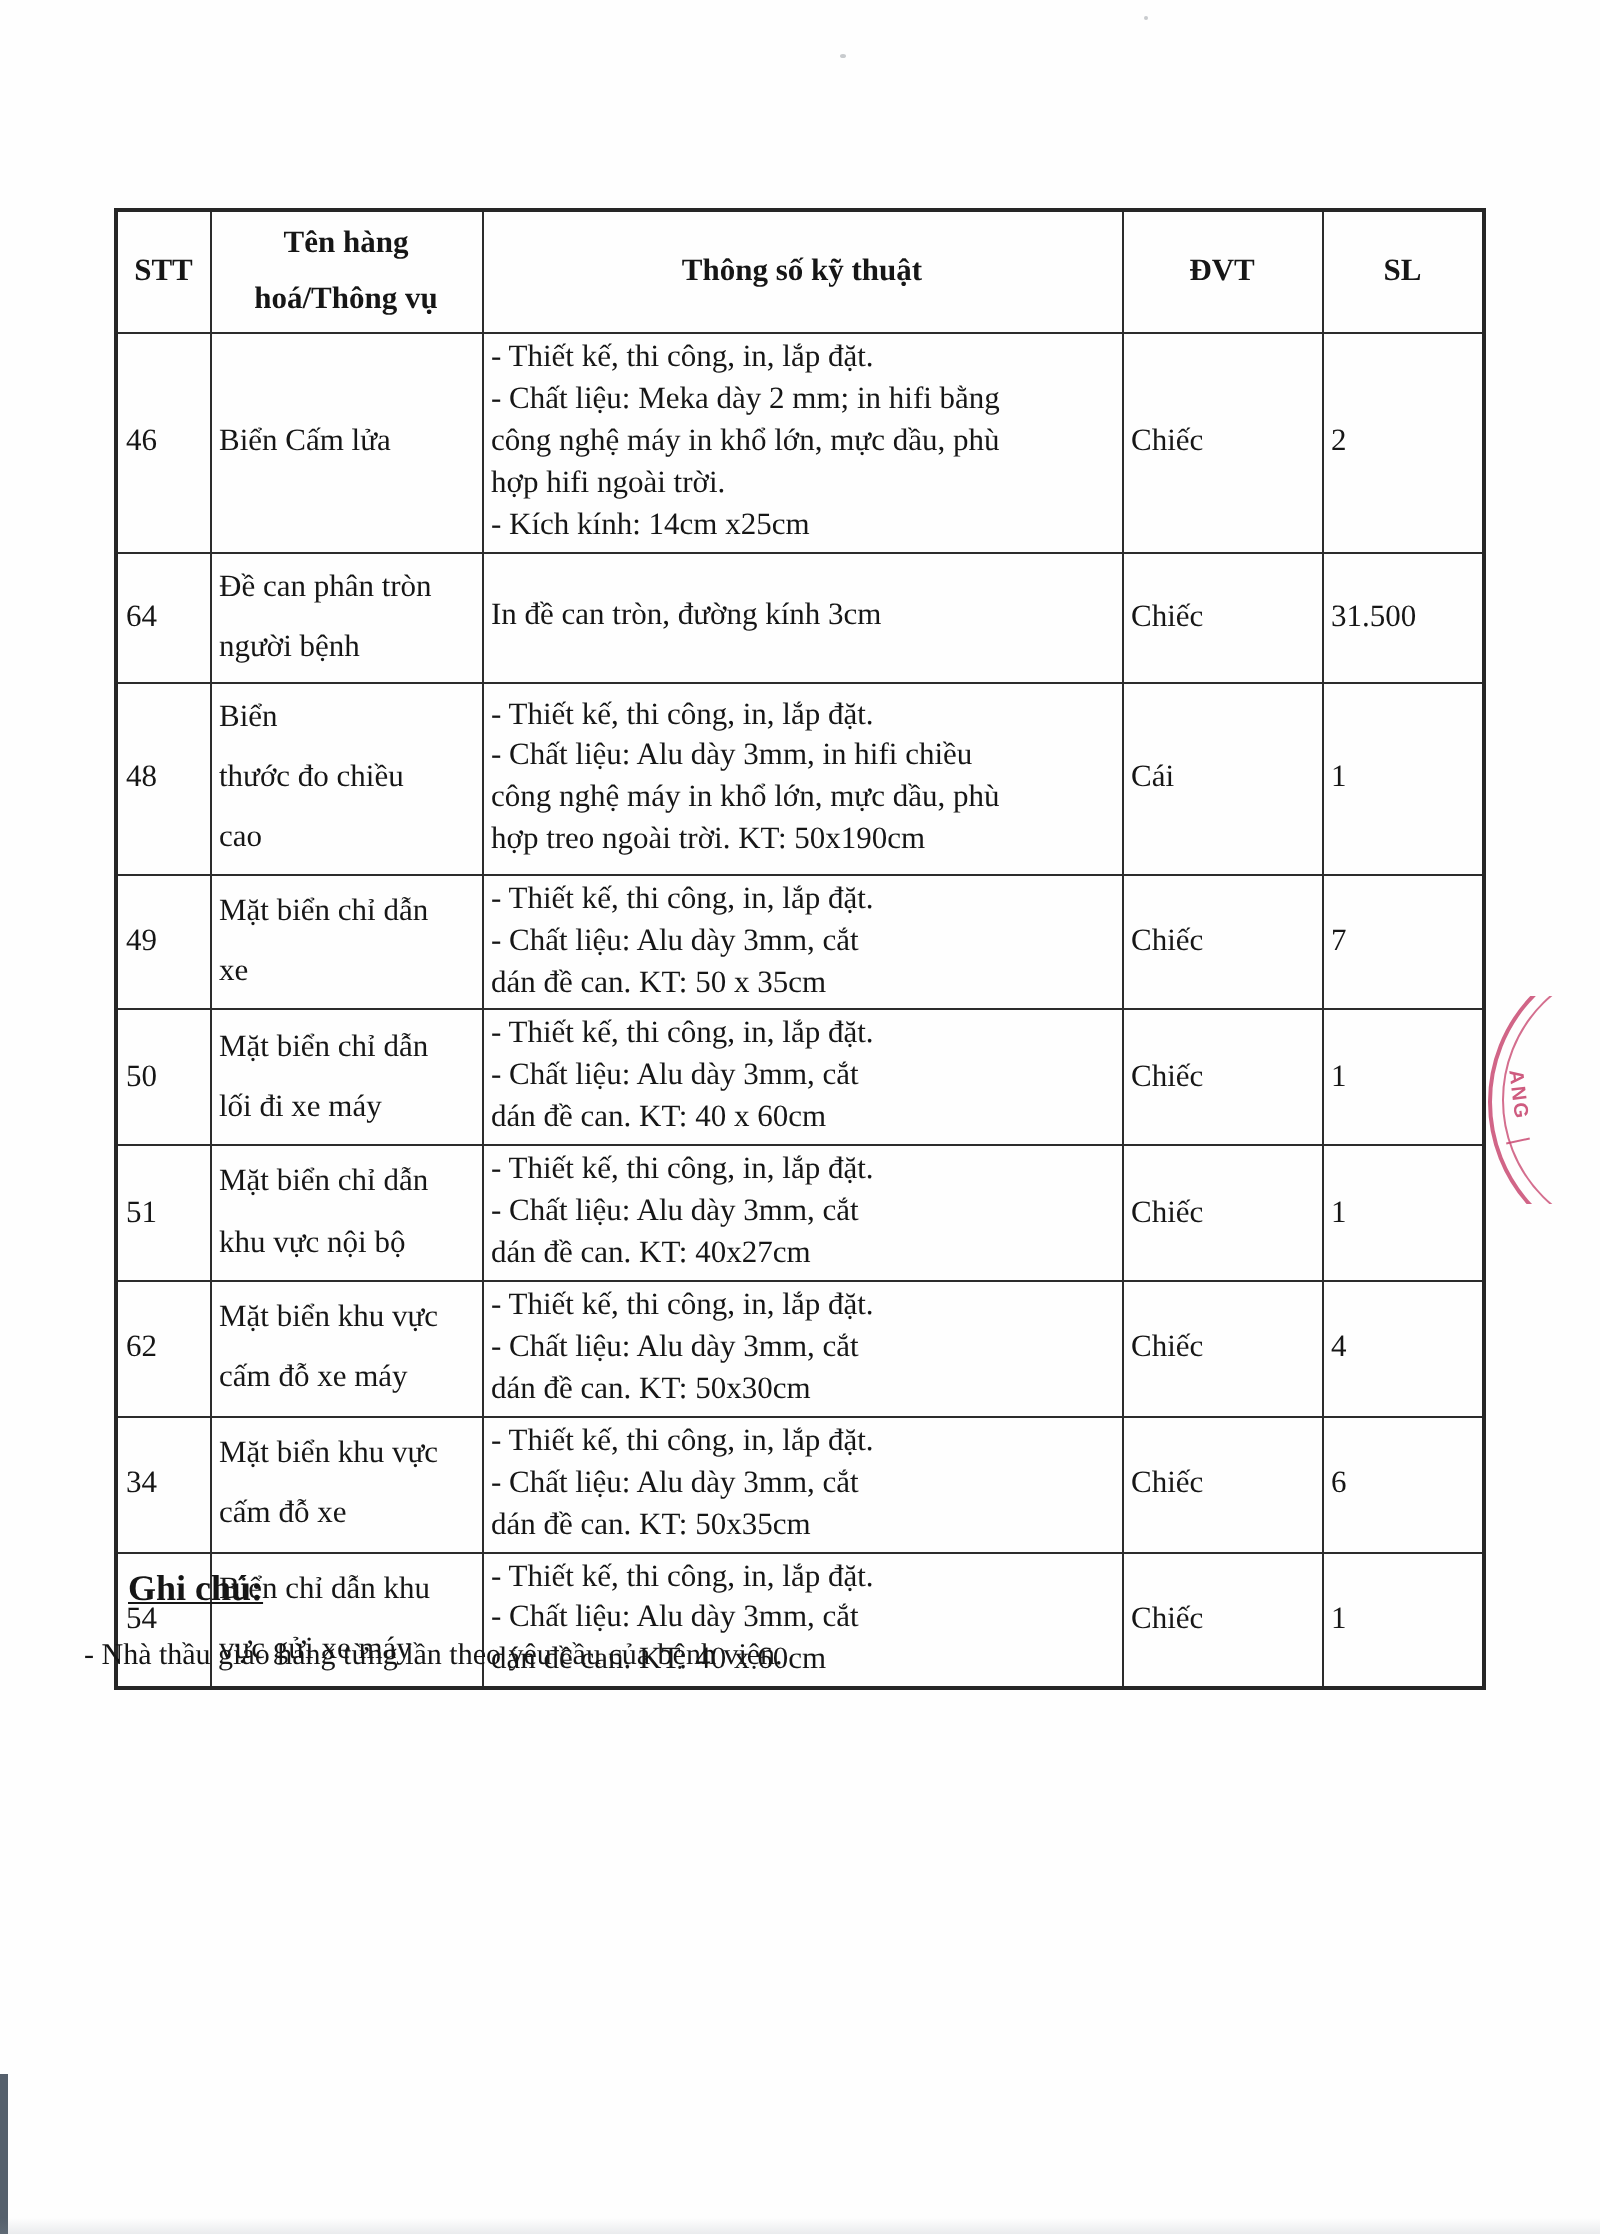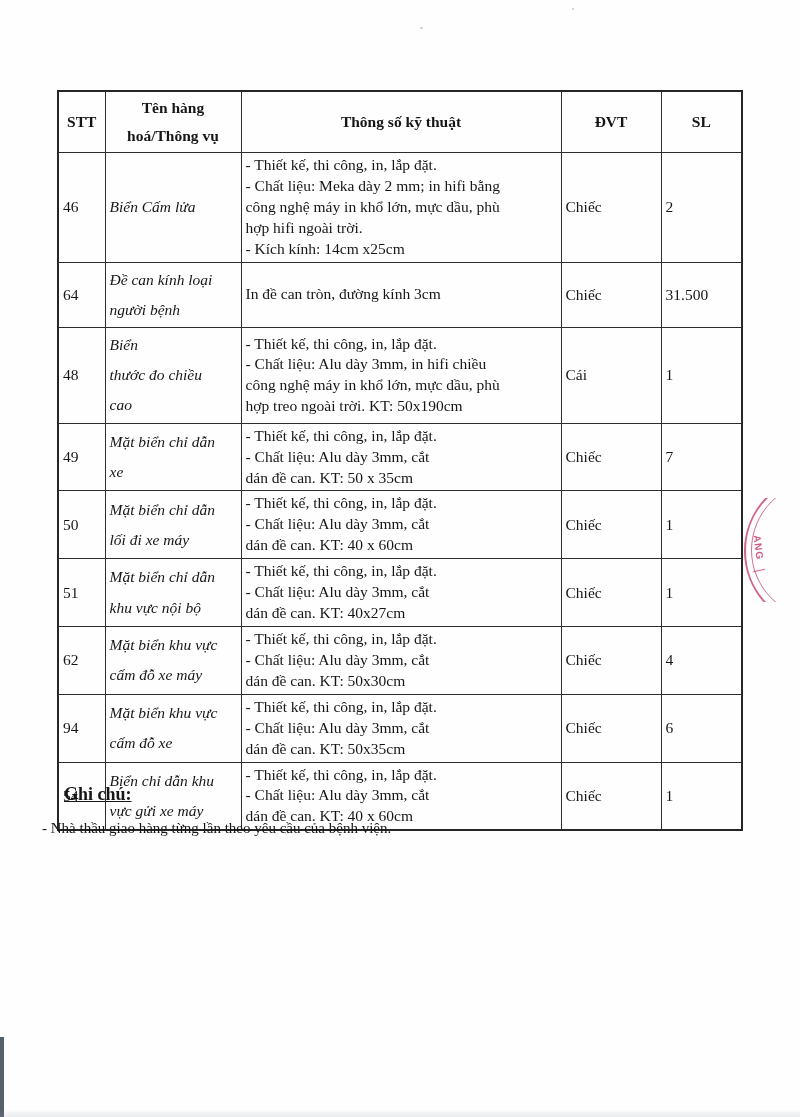--- a/index.html
+++ b/index.html
@@ -4,39 +4,39 @@
 <style>
   html,body{margin:0;padding:0;}
   body{
     width:800px;height:1117px;position:relative;overflow:hidden;
     background:#fdfdfc;color:#161616;
     font-family:"Liberation Serif", serif;
   }
   .page{position:absolute;inset:0;background:#fefefe;}
   
   table.items{
-    position:absolute;left:57px;top:90px;width:684px;
+    position:absolute;left:57px;top:104px;width:684px;
     border-collapse:collapse;table-layout:fixed;
     border:2px solid #262626;
   }
   table.items th, table.items td{
     border:1.5px solid #2c2c2c;
     vertical-align:middle;
     font-size:15.5px;
     padding:2px 4px;
     overflow:hidden;
   }
   col.c-stt{width:47px;}
   col.c-name{width:136px;}
   col.c-spec{width:320px;}
   col.c-dvt{width:100px;}
   col.c-sl{width:81px;}
   thead th{font-weight:bold;text-align:center;height:56px;line-height:1.8;}
   td.stt, td.dvt, td.sl{}
-  td.name{line-height:1.95;padding-left:7px;padding-right:4px;font-style:italic;}
+  td.name{line-height:1.95;padding-left:7px;padding-right:4px;}
   td.spec{line-height:1.35;padding-left:8px;padding-right:6px;}
   tbody tr:nth-child(1){height:107px;}
   tbody tr:nth-child(2){height:62px;}
   tbody tr:nth-child(3){height:84px;}
   tbody tr:nth-child(n+4){height:61px;}
   
   .note-heading{
     position:absolute;left:64px;top:784px;
     font-weight:bold;text-decoration:underline;
     font-size:18px;
@@ -118,21 +118,21 @@
             <div>công nghệ máy in khổ lớn, mực dầu, phù</div>
             <div>hợp hifi ngoài trời.</div>
             <div>- Kích kính: 14cm x25cm</div>
           </td>
           <td class="dvt">Chiếc</td>
           <td class="sl">2</td>
         </tr>
         <tr>
           <td class="stt">64</td>
           <td class="name">
-            <div>Đề can kính loại</div>
+            <div>Đề can phân tròn</div>
             <div>người bệnh</div>
           </td>
           <td class="spec">
             <div>In đề can tròn, đường kính 3cm</div>
           </td>
           <td class="dvt">Chiếc</td>
           <td class="sl">31.500</td>
         </tr>
         <tr>
           <td class="stt">48</td>
@@ -200,21 +200,21 @@
           </td>
           <td class="spec">
             <div>- Thiết kế, thi công, in, lắp đặt.</div>
             <div>- Chất liệu: Alu dày 3mm, cắt</div>
             <div>dán đề can. KT: 50x30cm</div>
           </td>
           <td class="dvt">Chiếc</td>
           <td class="sl">4</td>
         </tr>
         <tr>
-          <td class="stt">94</td>
+          <td class="stt">34</td>
           <td class="name">
             <div>Mặt biển khu vực</div>
             <div>cấm đỗ xe</div>
           </td>
           <td class="spec">
             <div>- Thiết kế, thi công, in, lắp đặt.</div>
             <div>- Chất liệu: Alu dày 3mm, cắt</div>
             <div>dán đề can. KT: 50x35cm</div>
           </td>
           <td class="dvt">Chiếc</td>

